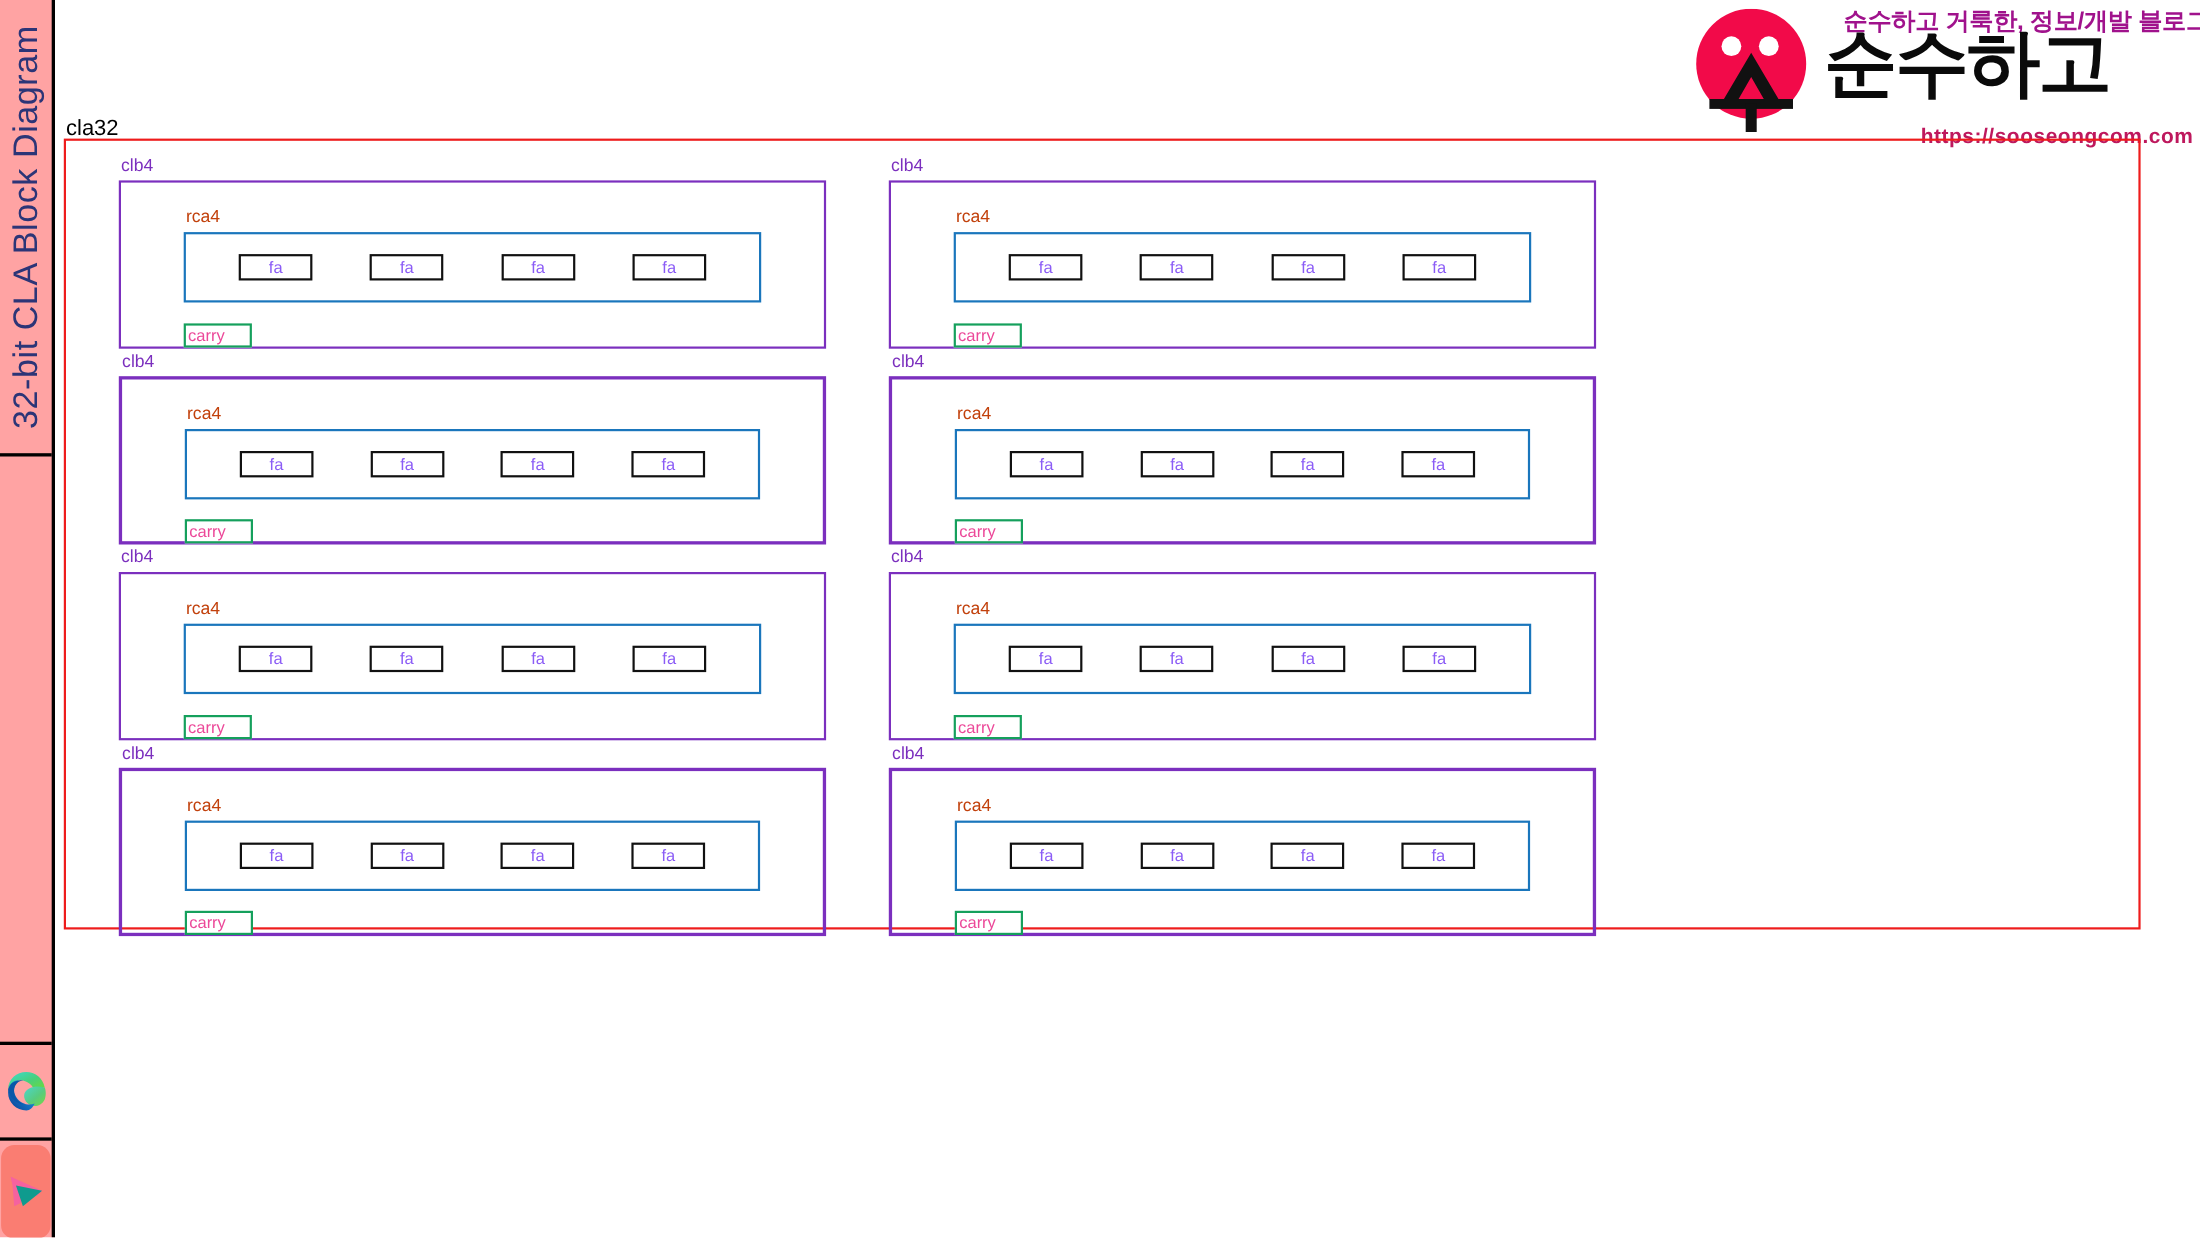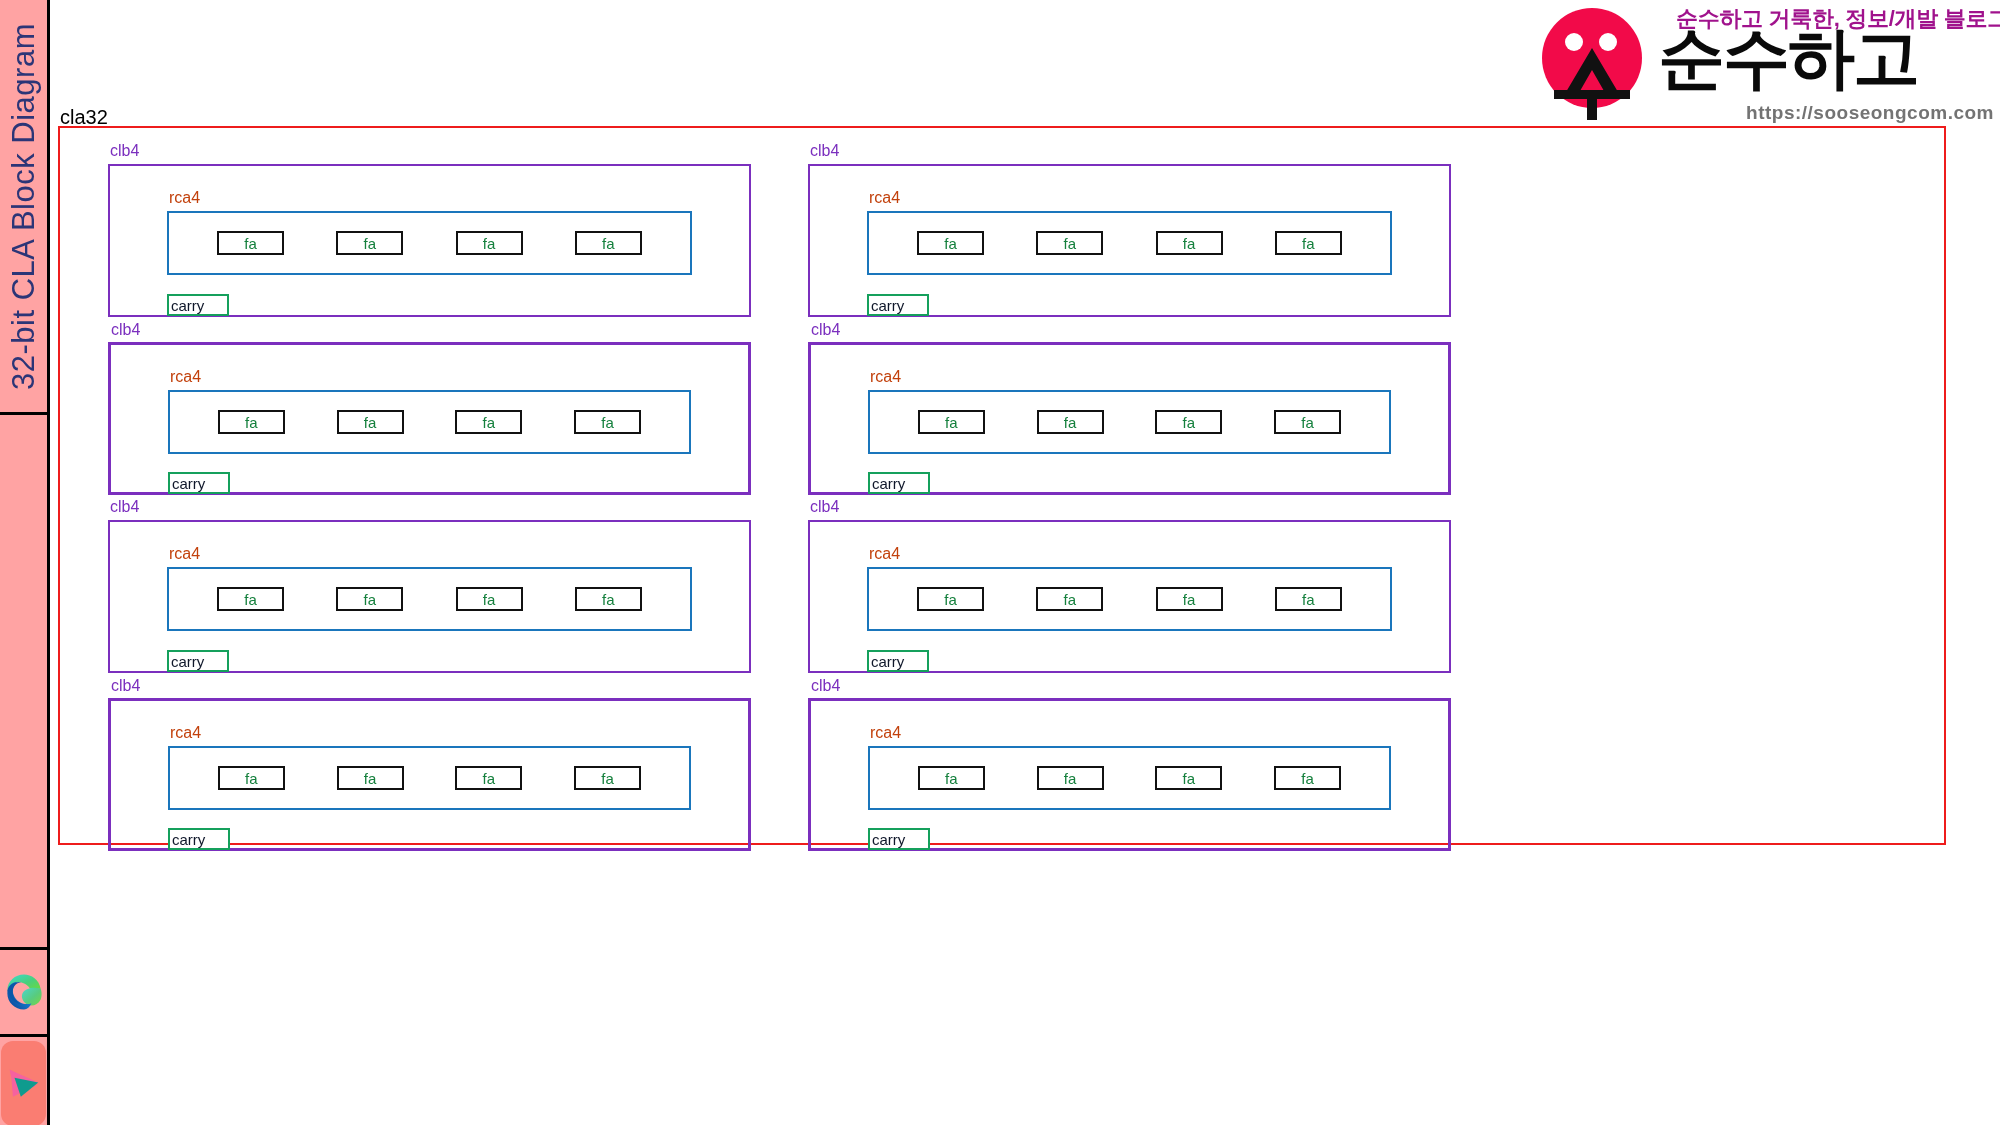--- a/index.html
+++ b/index.html
@@ -131,24 +131,24 @@
     font-weight: bold;
     color: #0a0a0a;
     white-space: nowrap;
     letter-spacing: -2px;
     line-height: 1;
   }
 
   #logo-url {
     position: absolute;
     right: 2px;
-    top: 100px;
+    top: 112px;
     font-size: 19px;
     font-weight: bold;
-    color: #737373;
+    color: #be185d;
     white-space: nowrap;
     letter-spacing: 0.5px;
   }
 
   
   #cla32 {
     position: absolute;
     left: 58px;
     top: 126px;
     width: 1888px;
@@ -220,36 +220,36 @@
 
   .fa-box {
     width: 67px;
     height: 24px;
     border: 2px solid #111111;
     background: #ffffff;
     display: flex;
     align-items: center;
     justify-content: center;
     font-size: 15px;
-    color: #15803d;
+    color: #8b5cf6;
   }
 
   .carry-box {
     position: absolute;
     left: 57px;
     width: 62px;
     height: 22px;
     border: 2px solid #15a05c;
     background: #ffffff;
     display: flex;
     align-items: center;
     justify-content: flex-start;
     padding-left: 2px;
     font-size: 15px;
-    color: #0f172a;
+    color: #ec4899;
   }
 </style>
 </head>
 <body>
 
 <div id="page">
 
   <div id="sidebar">
 
     <div id="sidebar-title-cell">

